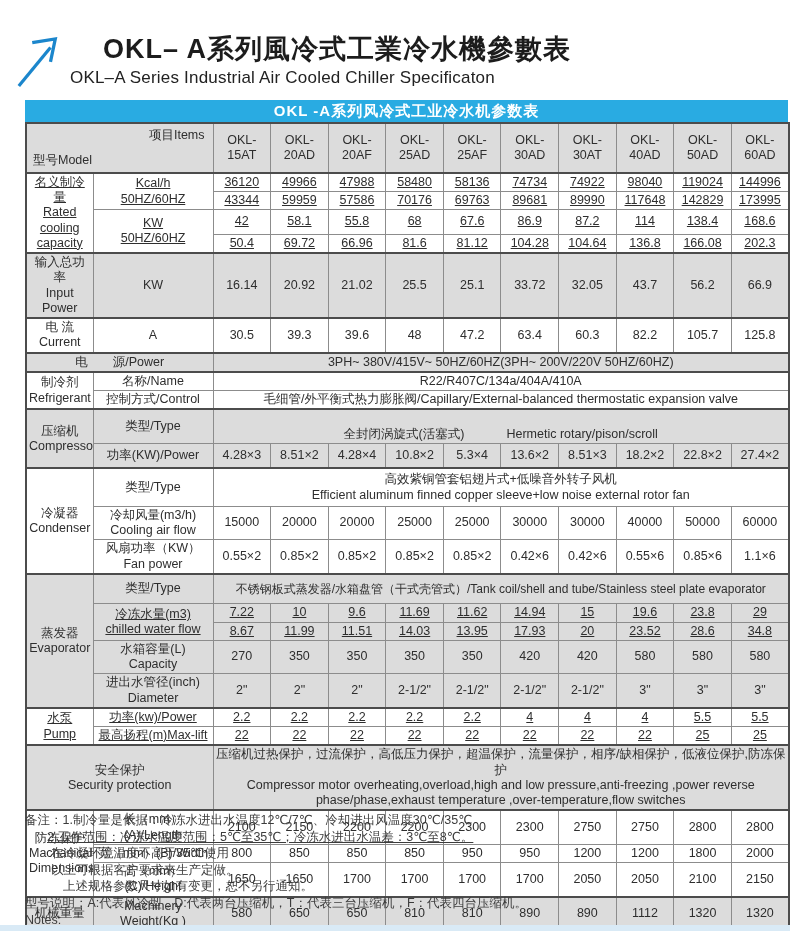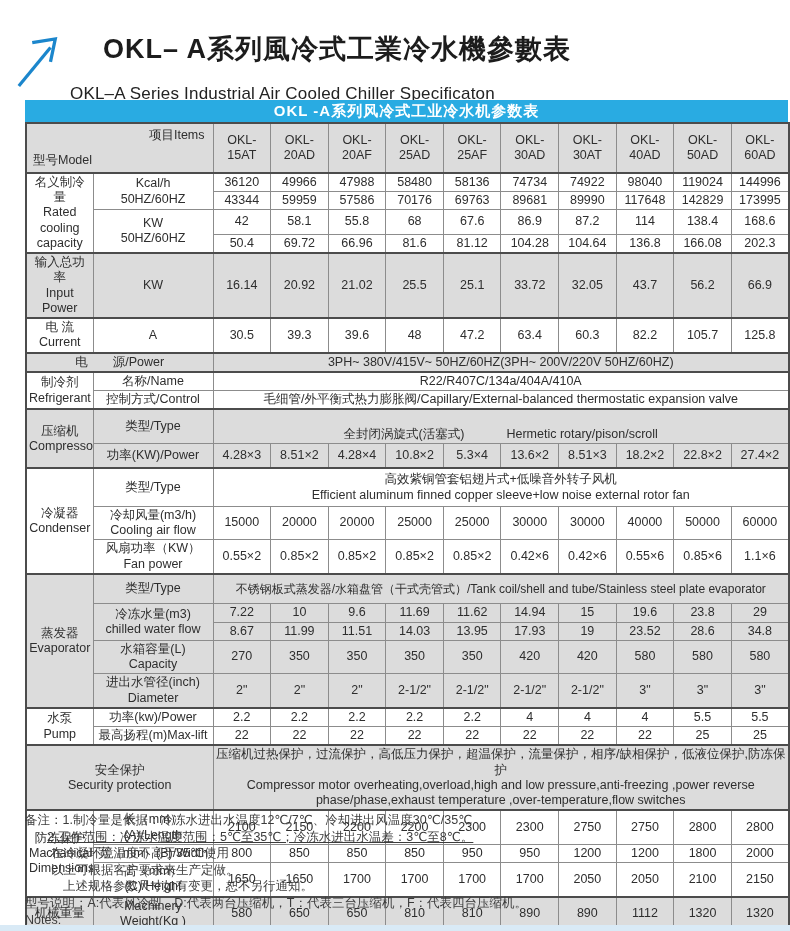--- a/index.html
+++ b/index.html
@@ -6,21 +6,21 @@
   body{
     width:790px;height:931px;position:relative;overflow:hidden;
     background:#ffffff;
     font-family:"Liberation Sans","DejaVu Sans",sans-serif;
     color:#2e2e2e;
   }
   
   .logo{position:absolute;left:14px;top:30px;}
   .titles{position:absolute;left:70px;top:33px;}
   .title-zh{font-size:27px;font-weight:bold;color:#1c1c1c;letter-spacing:1px;line-height:1.2;margin-left:33px;}
-  .title-en{font-size:17px;color:#222;margin-top:19px;letter-spacing:0.2px;}
+  .title-en{font-size:17px;color:#222;margin-top:3px;letter-spacing:0.2px;}
   
   .banner{
     position:absolute;left:25px;top:100px;width:763px;height:22px;
     background:#29abe2;color:#fff;font-size:15px;font-weight:bold;
     display:flex;align-items:center;justify-content:center;letter-spacing:1px;
   }
   
   .spec-wrap{position:absolute;left:25px;top:122px;width:763px;}
   table.spec{
     border-collapse:collapse;table-layout:fixed;width:763px;
@@ -32,21 +32,21 @@
     font-size:12.5px;line-height:1.22;
     padding:1px 2px;
     white-space:pre-line;
     overflow:hidden;
   }
   tr.sec td{border-top:2px solid #4c4c4c;}
   tr.shade td{background:#dcdcdc;}
   td.lbl{font-size:12.5px;line-height:1.35;}
   td.item{font-size:12.5px;}
   
-  tr.h32{height:32px;} tr.h17{height:17px;} tr.h29{height:29px;} tr.h16{height:16px;}
+  tr.h32{height:32px;} tr.h17{height:17px;text-decoration:underline;} tr.h29{height:29px;} tr.h16{height:16px;}
   tr.h25{height:25px;} tr.h38{height:38px;} tr.h30{height:30px;} tr.h58{height:58px;}
   tr.h31{height:31px;}
   
   td.corner{
     position:relative;padding:0;
     background-image:linear-gradient(to bottom right,
       transparent calc(50% - 1px), #777 calc(50% - 1px),
       #777 calc(50% + 1px), transparent calc(50% + 1px));
   }
   tr.shade td.corner{background-color:#dcdcdc;}
@@ -303,21 +303,21 @@
           <td>23.8</td>
           <td>29</td>
         </tr>
   <tr class="h17 shade">
           <td>8.67</td>
           <td>11.99</td>
           <td>11.51</td>
           <td>14.03</td>
           <td>13.95</td>
           <td>17.93</td>
-          <td>19</td>
+          <td>20</td>
           <td>23.52</td>
           <td>28.6</td>
           <td>34.8</td>
         </tr>
   <tr class="h30 shade">
     <td class="item">水箱容量(L)
 Capacity</td>
   <td>270</td>
           <td>350</td>
           <td>350</td>

